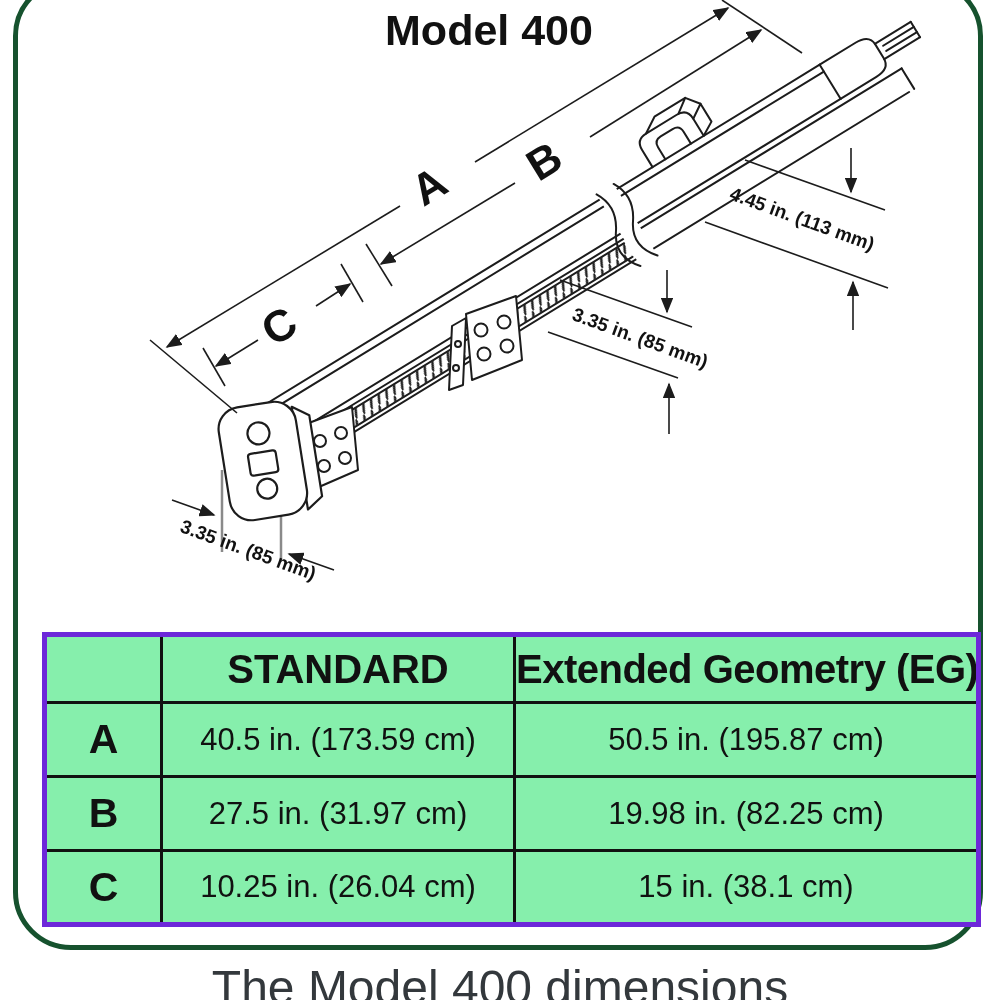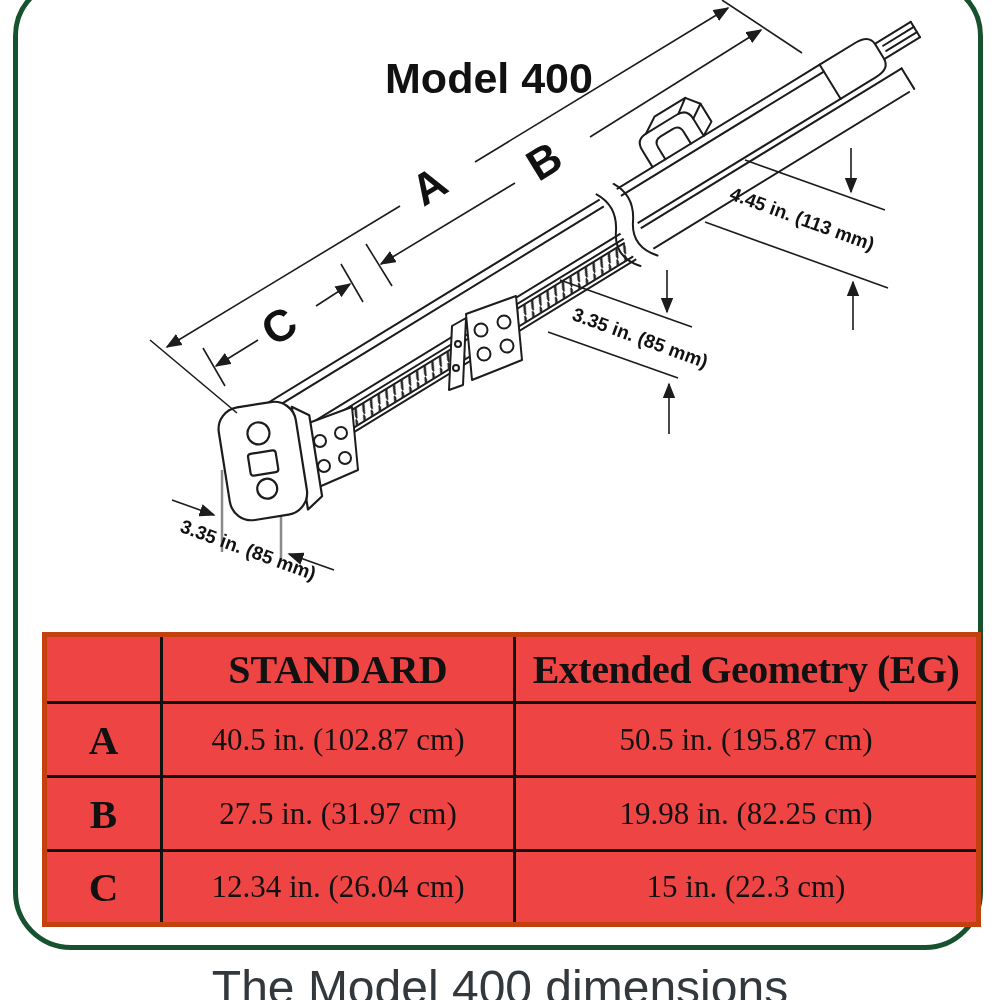--- a/index.html
+++ b/index.html
@@ -7,28 +7,27 @@
     width:1000px;height:1000px;position:relative;overflow:hidden;
     background:#ffffff;font-family:"Liberation Sans",sans-serif;
   }
   .frame{
     position:absolute;left:13px;top:-22px;width:970px;height:972px;
     border:5px solid #16522e;border-radius:58px;box-sizing:border-box;
     background:transparent;
   }
   .title{
     position:absolute;top:6px;left:0;width:978px;text-align:center;
-    font-size:43px;font-weight:bold;color:#111;letter-spacing:0;margin-top:48px;
+    font-size:43px;font-weight:bold;color:#111;letter-spacing:0;
   }
   .diagram-svg{position:absolute;left:0;top:0;}
   .dim-table{
     position:absolute;left:42px;top:632px;width:923px;height:290px;
-    border-collapse:collapse;table-layout:fixed;background:#ef4444;
-    border:5px solid #c2410c;
-    font-family:Liberation Serif, serif;
+    border-collapse:collapse;table-layout:fixed;background:#86efac;
+    border:5px solid #6d28d9;
   }
   .dim-table td{
     border:3px solid #111;text-align:center;vertical-align:middle;
     color:#111;padding:0;overflow:hidden;white-space:nowrap;
   }
   .dim-table .c0{width:113px;}
   .dim-table .c1{width:350px;}
   .dim-table .c2{width:460px;}
   .dim-table tr{height:74px;}
   .dim-table tr.hdr{height:68px;}
@@ -166,29 +165,29 @@
 
 <table class="dim-table">
   <tbody>
       <tr class="hdr">
     <td class="c0"></td>
     <td class="c1">STANDARD</td>
     <td class="c2">Extended Geometry (EG)</td>
   </tr>
   <tr>
     <td class="c0 rowlabel">A</td>
-    <td class="c1 val">40.5 in. (102.87 cm)</td>
+    <td class="c1 val">40.5 in. (173.59 cm)</td>
     <td class="c2 val">50.5 in. (195.87 cm)</td>
   </tr>
   <tr>
     <td class="c0 rowlabel">B</td>
     <td class="c1 val">27.5 in. (31.97 cm)</td>
     <td class="c2 val">19.98 in. (82.25 cm)</td>
   </tr>
   <tr>
     <td class="c0 rowlabel">C</td>
-    <td class="c1 val">12.34 in. (26.04 cm)</td>
-    <td class="c2 val">15 in. (22.3 cm)</td>
+    <td class="c1 val">10.25 in. (26.04 cm)</td>
+    <td class="c2 val">15 in. (38.1 cm)</td>
   </tr>
 </tbody>
   </table>
 
 <div class="caption">The Model 400 dimensions</div>
 
 </body></html>

